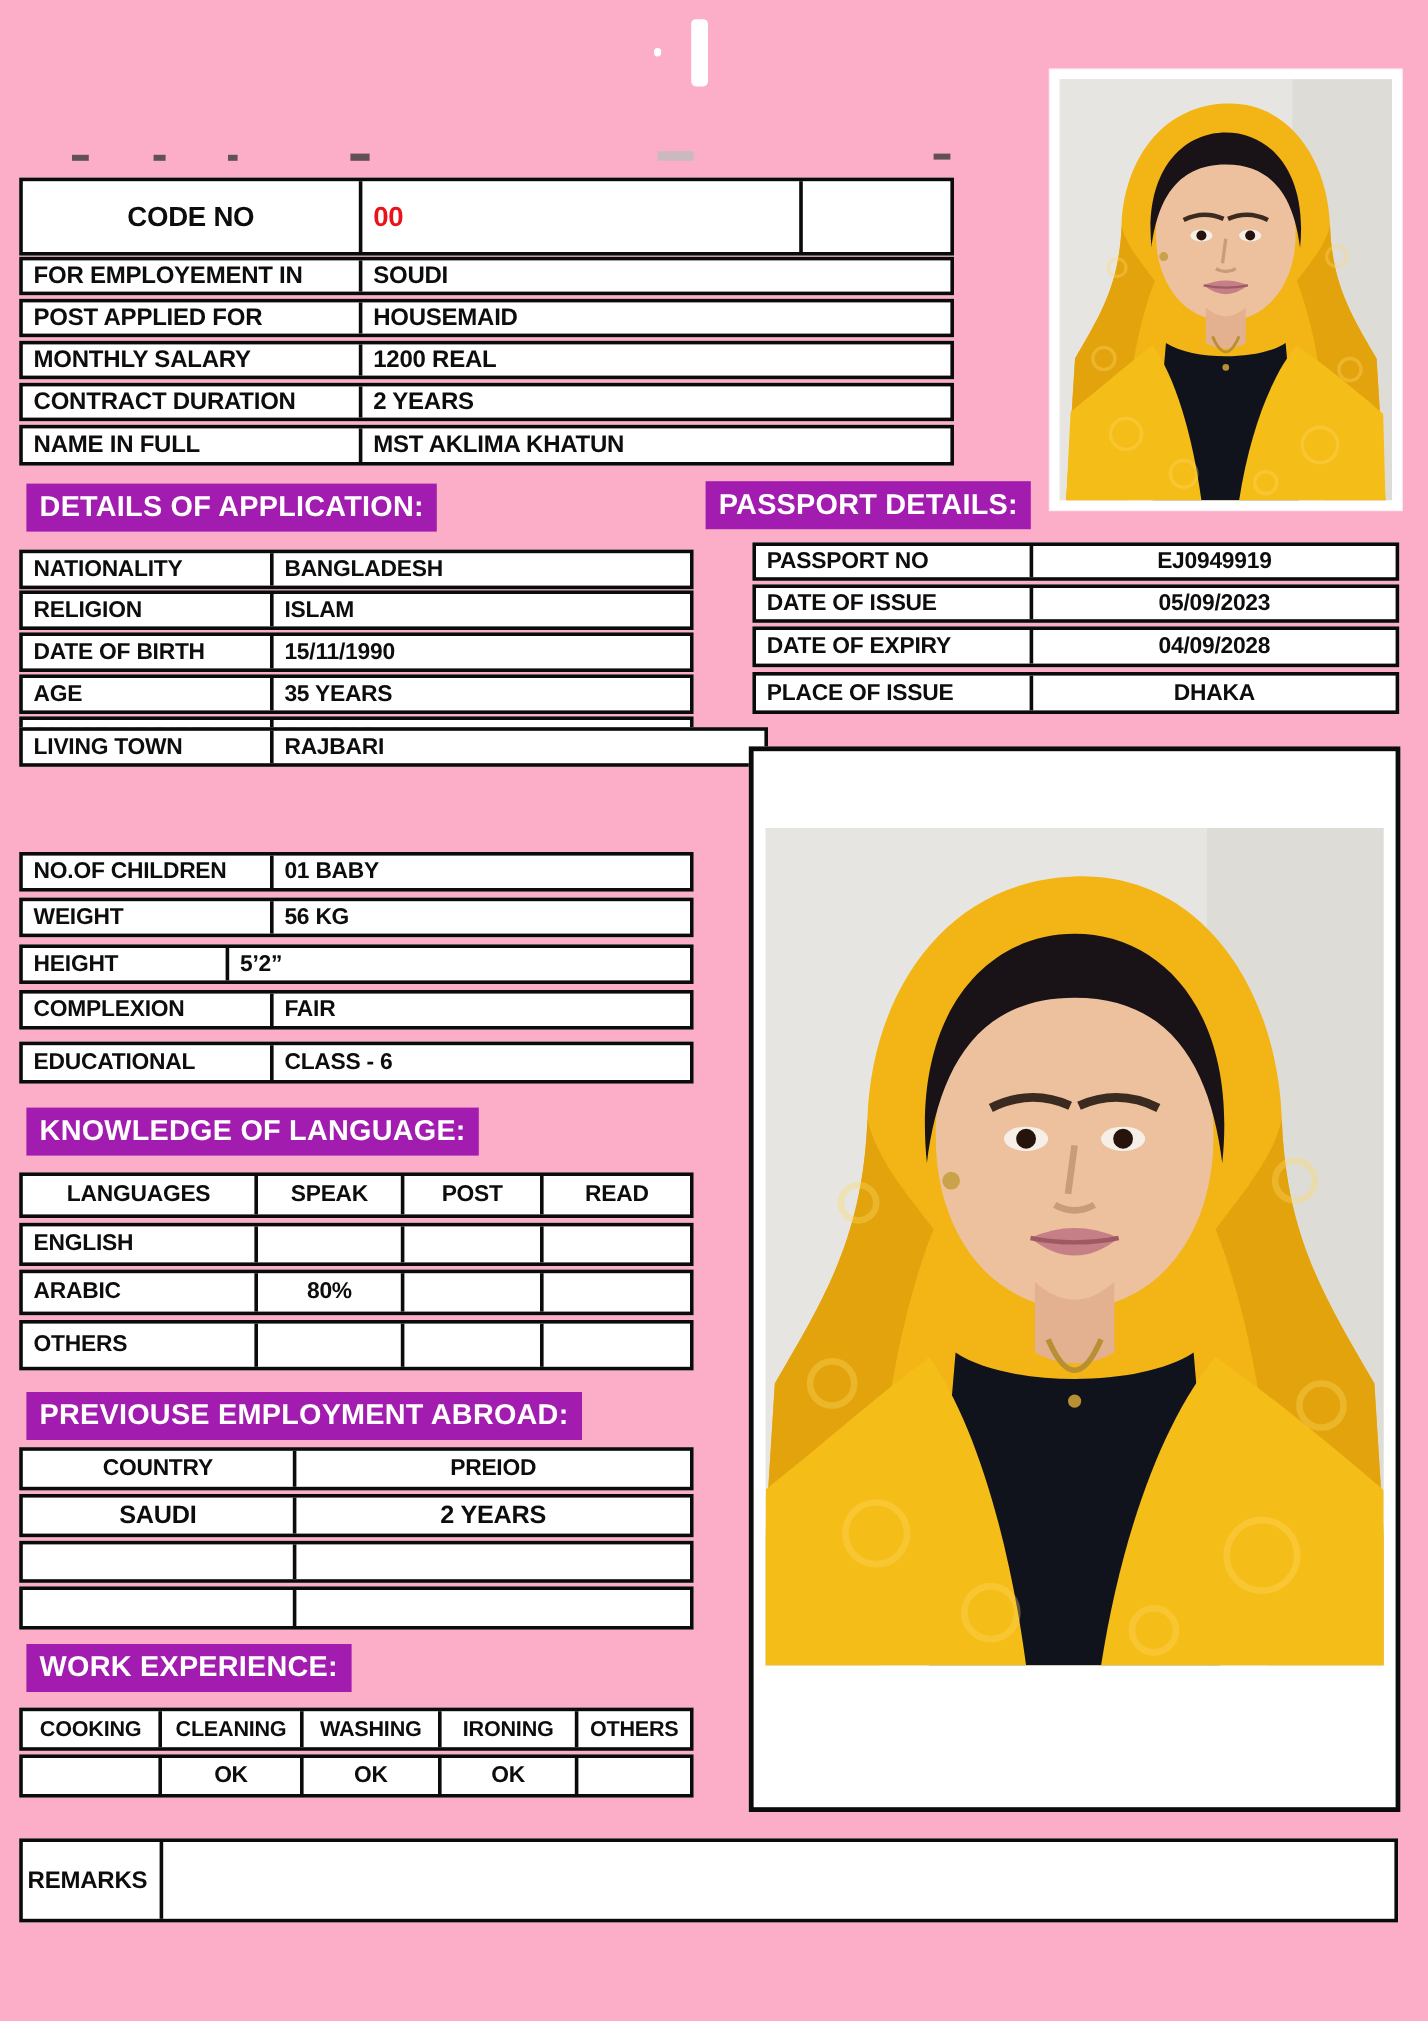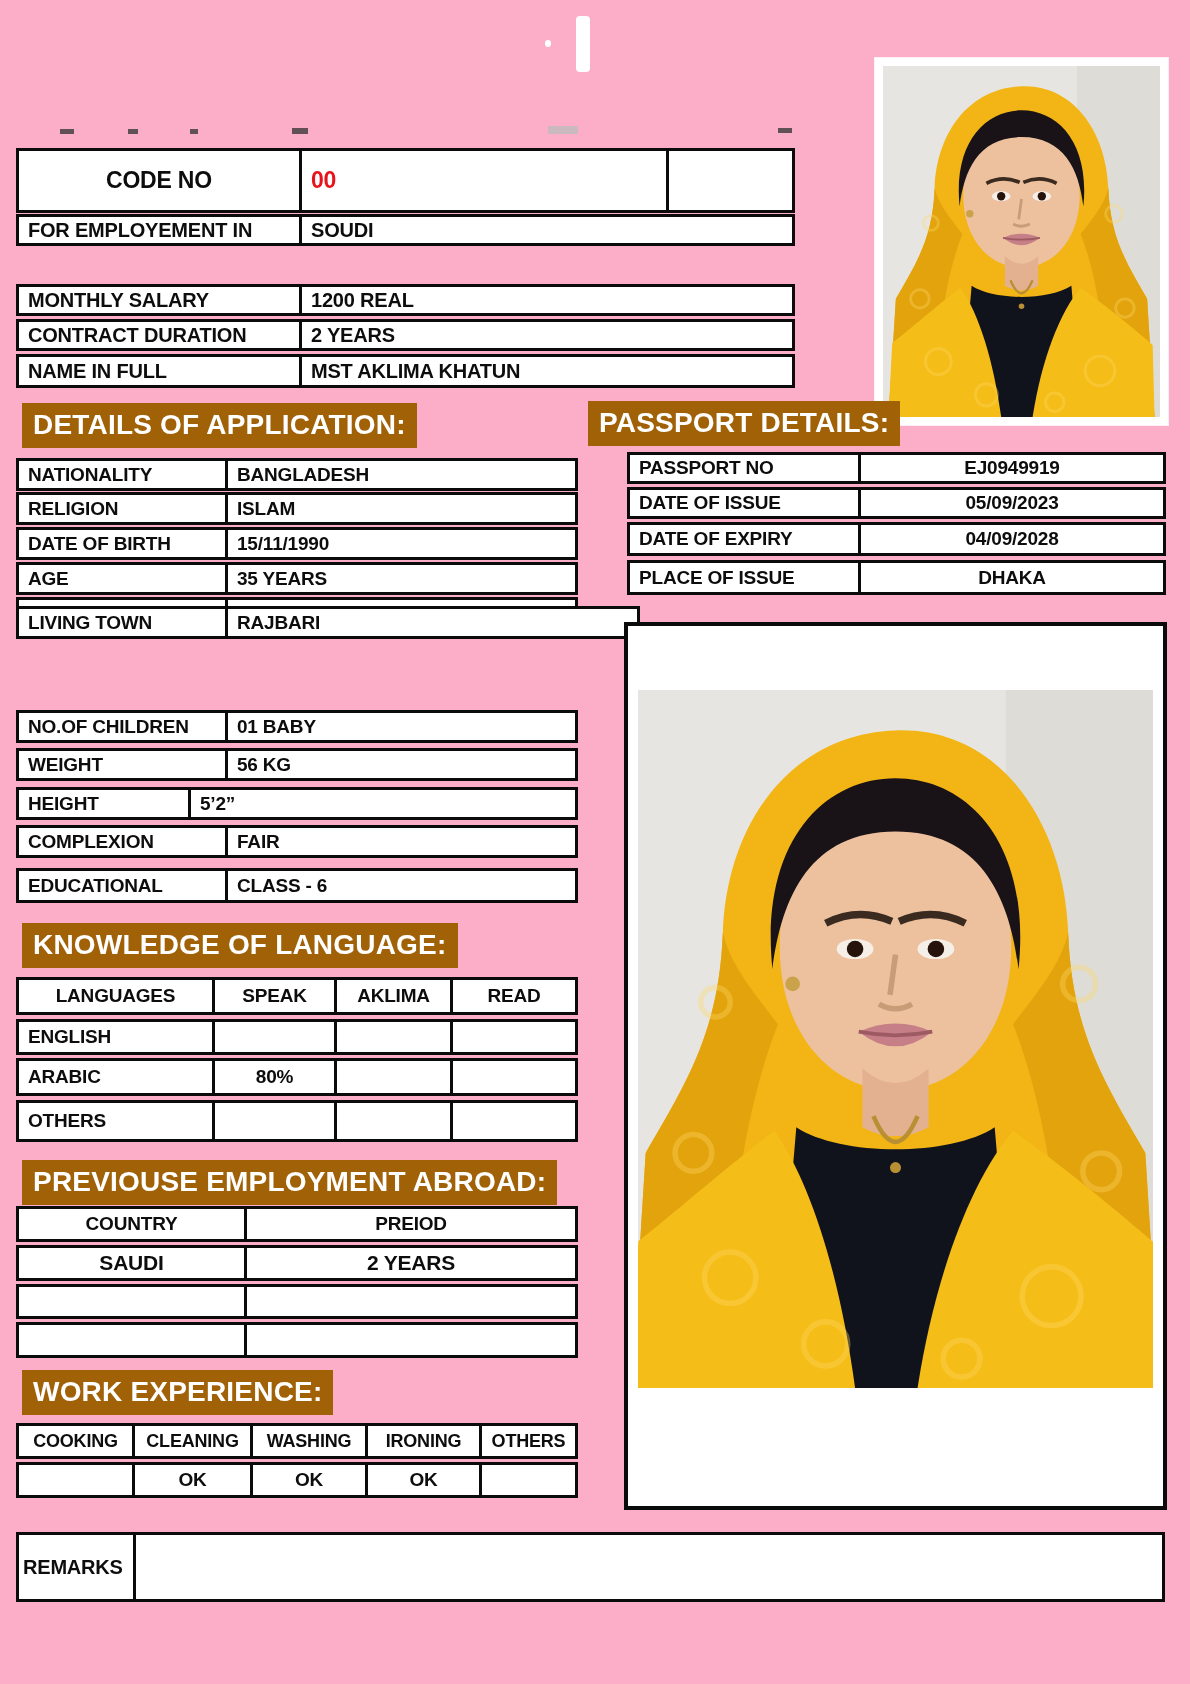--- a/index.html
+++ b/index.html
@@ -10,21 +10,21 @@
   .cell{display:flex;align-items:center;padding:0 9px;box-sizing:border-box;letter-spacing:-0.2px;overflow:hidden;white-space:nowrap;}
   .cell.div{border-left:3px solid #0b0b0b;}
   .grow{flex:1 1 auto;}
   .center{justify-content:center;padding:0 2px;}
   .fs18{font-size:18px;}
   .fs19{font-size:19px;}
   .fs20{font-size:20px;}
   .fs21{font-size:21px;}
   .fs23{font-size:23px;}
   .red{color:#e8141c;}
-  .badge{position:absolute;background:#a16207;color:#fff;font-size:28px;padding:7px 11px;
+  .badge{position:absolute;background:#a21caf;color:#fff;font-size:24px;padding:7px 11px;
          letter-spacing:0.2px;white-space:nowrap;line-height:1.1;}
   
   .photo-small{position:absolute;left:875px;top:58px;width:293px;height:367px;background:#fff;
                box-shadow:0 0 0 1px rgba(255,255,255,.8);}
   .photo-small .ph{position:absolute;left:8px;top:8px;right:8px;bottom:8px;background:#e7e5e1;}
   .photo-frame{position:absolute;left:624px;top:622px;width:543px;height:888px;background:#fff;
                border:4px solid #0b0b0b;box-sizing:border-box;}
   .photo-frame .ph{position:absolute;left:10px;top:64px;width:515px;height:698px;background:#e7e5e1;}
   .ph svg{display:block;width:100%;height:100%;}
   
@@ -47,20 +47,24 @@
 
   <div class="trow" style="left:16px;top:148px;width:779px;height:65px;">
     <div class="cell center fs23" style="width:280px;">CODE NO</div>
     <div class="cell div red fs23 grow">00</div>
     <div class="cell div" style="width:126px;"></div>
   </div>
   <div class="trow" style="left:16px;top:214px;width:779px;height:32px;">
     <div class="cell fs20" style="width:280px;">FOR EMPLOYEMENT IN</div>
     <div class="cell div fs20 grow">SOUDI</div>
   </div>
+  <div class="trow" style="left:16px;top:249px;width:779px;height:32px;">
+    <div class="cell fs20" style="width:280px;">POST APPLIED FOR</div>
+    <div class="cell div fs20 grow">HOUSEMAID</div>
+  </div>
   <div class="trow" style="left:16px;top:284px;width:779px;height:32px;">
     <div class="cell fs20" style="width:280px;">MONTHLY SALARY</div>
     <div class="cell div fs20 grow">1200 REAL</div>
   </div>
   <div class="trow" style="left:16px;top:319px;width:779px;height:32px;">
     <div class="cell fs20" style="width:280px;">CONTRACT DURATION</div>
     <div class="cell div fs20 grow">2 YEARS</div>
   </div>
   <div class="trow" style="left:16px;top:354px;width:779px;height:34px;">
     <div class="cell fs20" style="width:280px;">NAME IN FULL</div>
@@ -145,21 +149,21 @@
         <svg>
           <use href="#portrait"></use>
         </svg>
       </div>
   </div>
 
   <div class="badge" style="left:22px;top:923px;">KNOWLEDGE OF LANGUAGE:</div>
   <div class="trow" style="left:16px;top:977px;width:562px;height:38px;">
     <div class="cell center fs19" style="width:193px;">LANGUAGES</div>
     <div class="cell div center fs19" style="width:122px;">SPEAK</div>
-    <div class="cell div center fs19" style="width:116px;">AKLIMA</div>
+    <div class="cell div center fs19" style="width:116px;">POST</div>
     <div class="cell div center fs19 grow">READ</div>
   </div>
   <div class="trow" style="left:16px;top:1019px;width:562px;height:36px;">
     <div class="cell fs19" style="width:193px;">ENGLISH</div>
     <div class="cell div center fs19" style="width:122px;"></div>
     <div class="cell div center fs19" style="width:116px;"></div>
     <div class="cell div center fs19 grow"></div>
   </div>
   <div class="trow" style="left:16px;top:1058px;width:562px;height:38px;">
     <div class="cell fs19" style="width:193px;">ARABIC</div>

